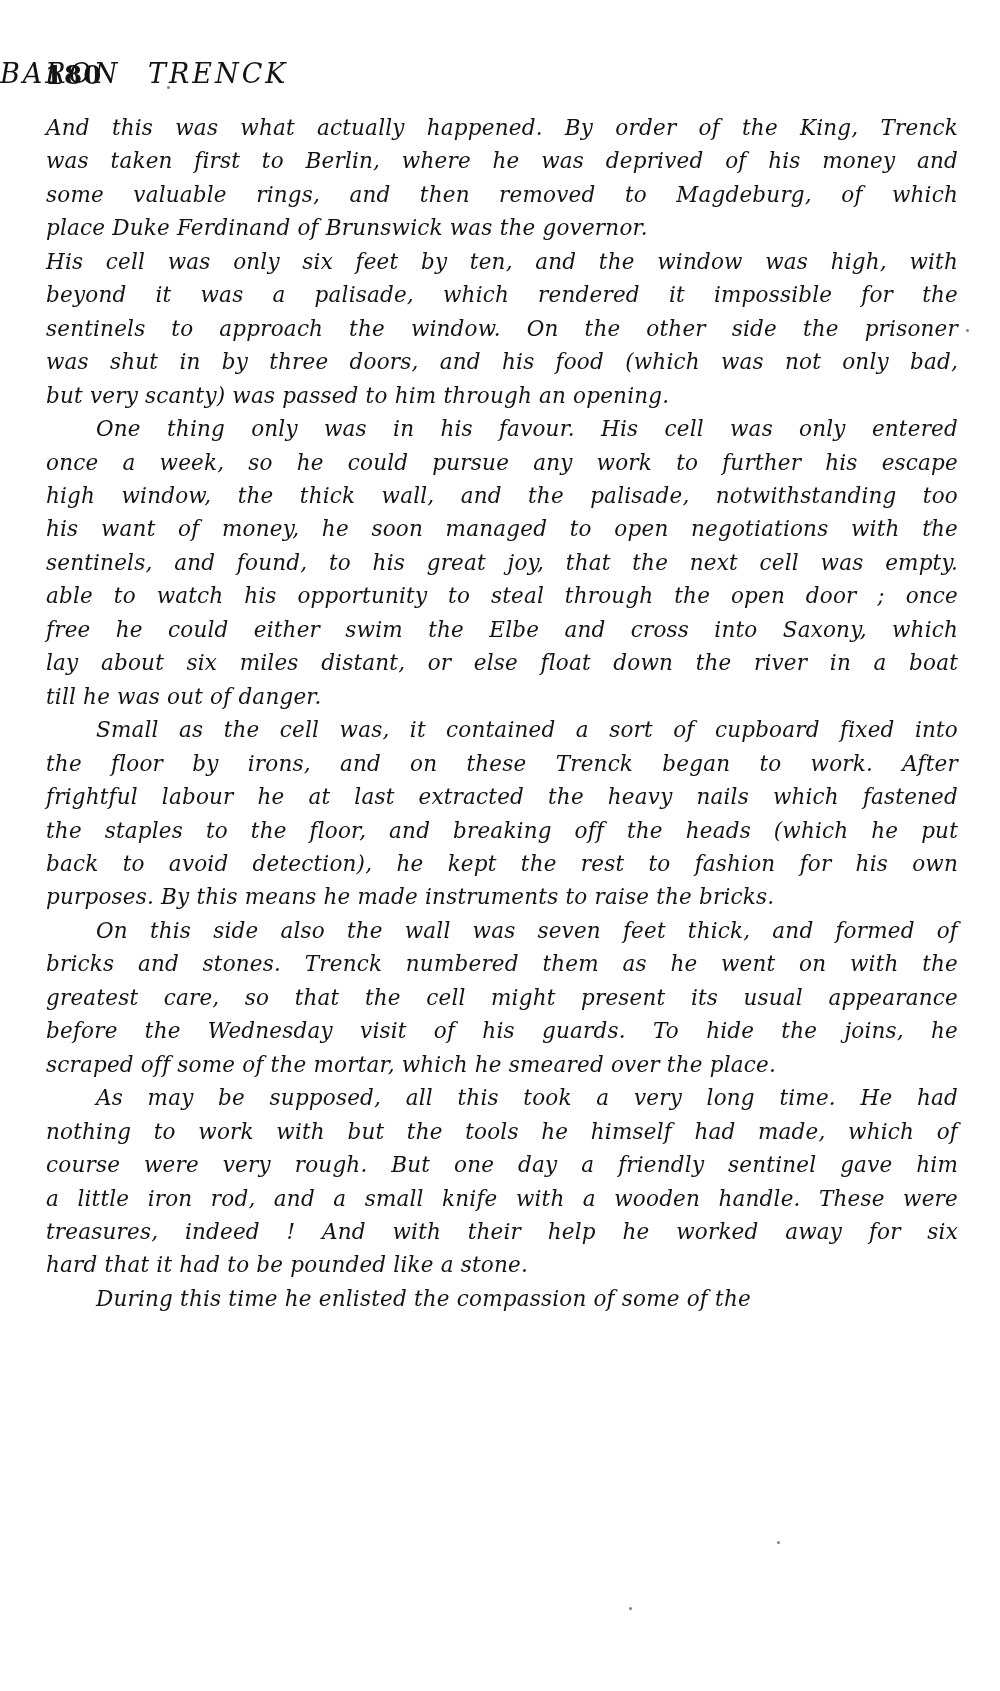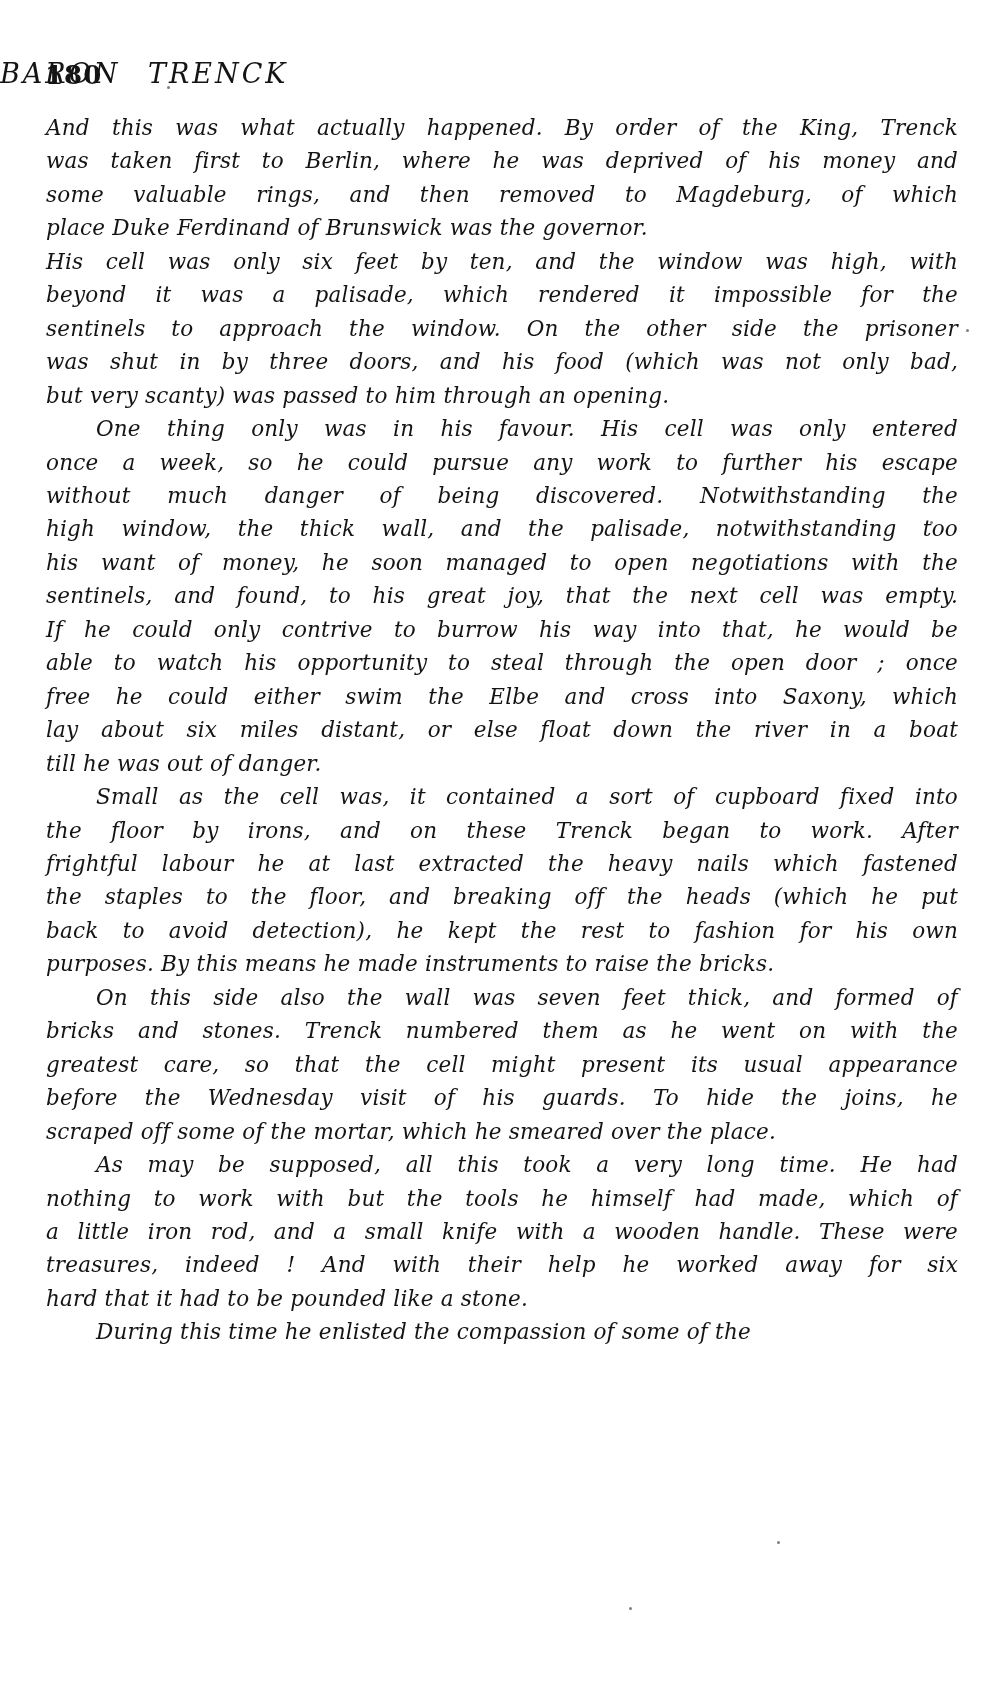--- a/index.html
+++ b/index.html
@@ -78,25 +78,23 @@
       <div class="para">
         <div class="line">His cell was only six feet by ten, and the window was high, with</div>
         <div class="line">beyond it was a palisade, which rendered it impossible for the</div>
         <div class="line">sentinels to approach the window.  On the other side the prisoner</div>
         <div class="line">was shut in by three doors, and his food (which was not only bad,</div>
         <div class="line last">but very scanty) was passed to him through an opening.</div>
       </div>
       <div class="para">
         <div class="line indent">One thing only was in his favour.  His cell was only entered</div>
         <div class="line">once a week, so he could pursue any work to further his escape</div>
-        <div class="line">without much danger of being discovered.  Notwithstanding the</div>
         <div class="line">high window, the thick wall, and the palisade, notwithstanding too</div>
         <div class="line">his want of money, he soon managed to open negotiations with the</div>
         <div class="line">sentinels, and found, to his great joy, that the next cell was empty.</div>
-        <div class="line">If he could only contrive to burrow his way into that, he would be</div>
         <div class="line">able to watch his opportunity to steal through the open door ; once</div>
         <div class="line">free he could either swim the Elbe and cross into Saxony, which</div>
         <div class="line">lay about six miles distant, or else float down the river in a boat</div>
         <div class="line last">till he was out of danger.</div>
       </div>
       <div class="para">
         <div class="line indent">Small as the cell was, it contained a sort of cupboard fixed into</div>
         <div class="line">the floor by irons, and on these Trenck began to work.  After</div>
         <div class="line">frightful labour he at last extracted the heavy nails which fastened</div>
         <div class="line">the staples to the floor, and breaking off the heads (which he put</div>
@@ -106,20 +104,21 @@
       <div class="para">
         <div class="line indent">On this side also the wall was seven feet thick, and formed of</div>
         <div class="line">bricks and stones.  Trenck numbered them as he went on with the</div>
         <div class="line">greatest care, so that the cell might present its usual appearance</div>
         <div class="line">before the Wednesday visit of his guards.  To hide the joins, he</div>
         <div class="line last">scraped off some of the mortar, which he smeared over the place.</div>
       </div>
       <div class="para">
         <div class="line indent">As may be supposed, all this took a very long time.  He had</div>
         <div class="line">nothing to work with but the tools he himself had made, which of</div>
+        <div class="line">course were very rough.  But one day a friendly sentinel gave him</div>
         <div class="line">a little iron rod, and a small knife with a wooden handle.  These were</div>
         <div class="line">treasures, indeed !  And with their help he worked away for six</div>
         <div class="line last">hard that it had to be pounded like a stone.</div>
       </div>
       <div class="para">
         <div class="line last indent">During this time he enlisted the compassion of some of the</div>
       </div>
     </div>
 <span class="speck" style="left: 167px; top: 86px;"></span>
     <span class="speck" style="left: 966px; top: 329px;"></span>

